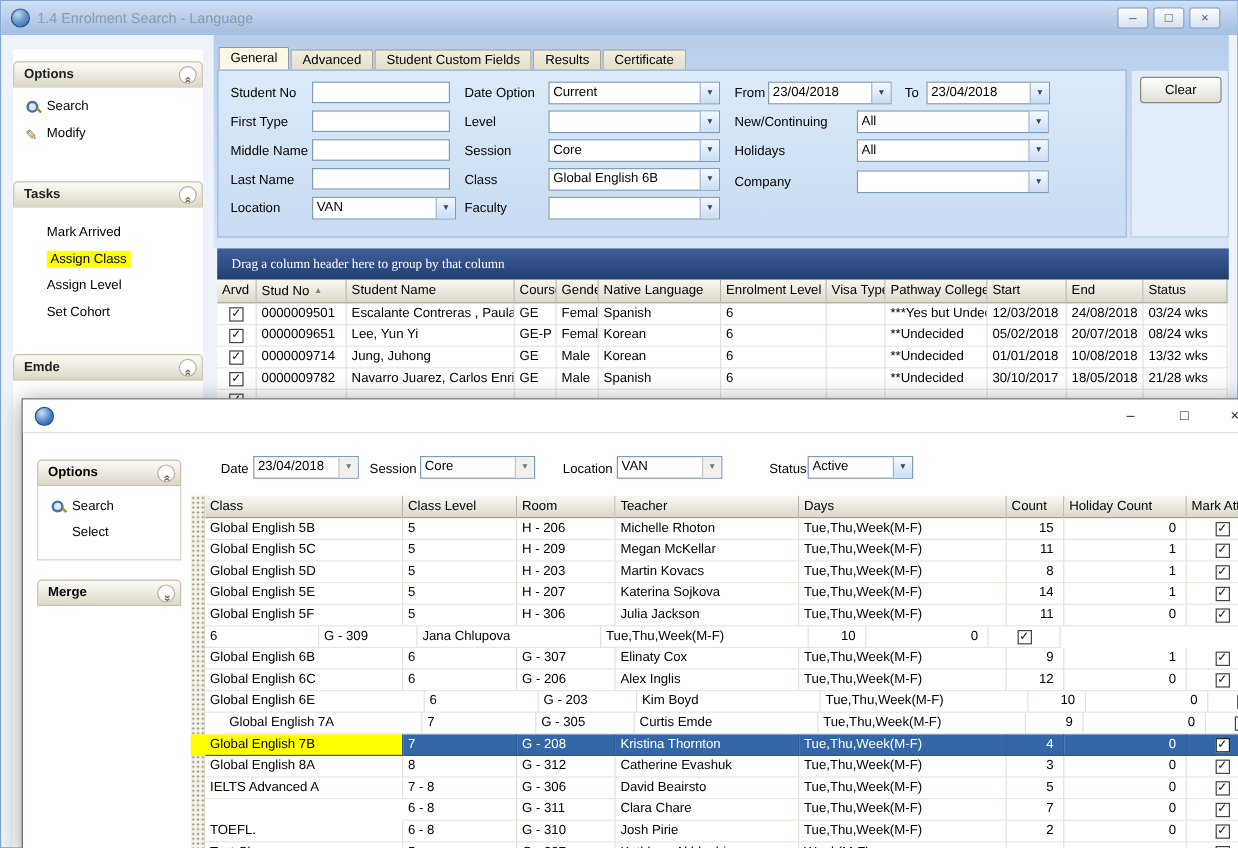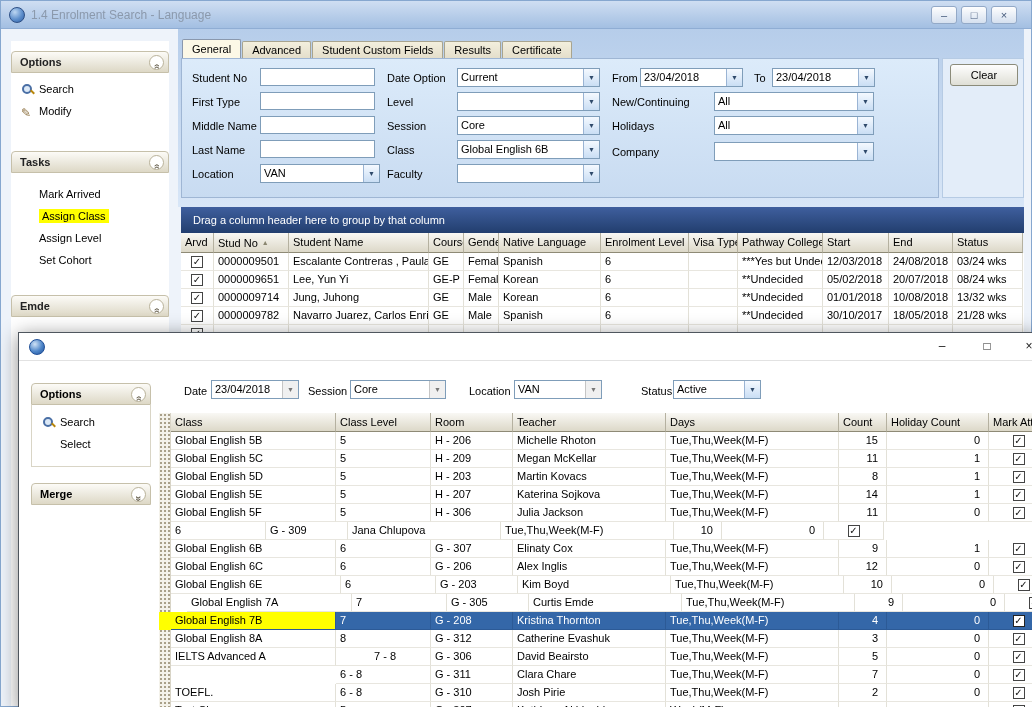--- a/index.html
+++ b/index.html
@@ -54,21 +54,21 @@
     background:linear-gradient(#f4f9ff,#cadef4); border-left:1px solid #9ab4d4; color:#2f4a6b;
     font-size:7px; display:flex; align-items:center; justify-content:center; }
   .combo.flat .arrow { background:#f0f0f0; border-left:1px solid #c5c5c5; color:#777; }
 
   .clear-panel { position:absolute; left:941px; top:57px; width:82px; height:140px; background:#e3edf9; border:1px solid #b6cbe4; }
   .btn-classic { position:absolute; left:7px; top:5px; width:68px; height:22px;
     background:linear-gradient(#fefefe,#dfdfd6); border:1px solid #8b8b7a; border-radius:3px;
     font-size:11px; text-align:center; line-height:20px; }
 
   .group-bar { position:absolute; left:180px; top:206px; width:843px; height:26px;
-    background:linear-gradient(#3f5f9e,#223e6e); color:#fff; line-height:26px; padding-left:12px; font-size:11px; }
+    background:linear-gradient(#3f5f9e,#223e6e); color:#fff; line-height:26px; padding-left:12px; font-size:11px;font-family:Liberation Serif, serif; }
 
   .gheader { position:absolute; display:flex; height:20px; overflow:hidden; }
   .hcell { height:20px; line-height:19px; padding-left:4px; font-size:11px; white-space:nowrap; overflow:hidden;
     background:linear-gradient(#f9f8f4,#dcd8c8); border-right:1px solid #b5b1a0; border-bottom:1px solid #8e8a76; flex-shrink:0; }
   .sort { color:#8a8670; font-size:7px; margin-left:4px; vertical-align:2px; }
 
   #bgrid-header { left:180px; top:232px; width:843px; }
   #bgrid-rows { position:absolute; left:180px; top:252px; width:843px; overflow:hidden; }
   .brow, .frow { display:flex; height:18px; background:#fff; }
   .cell { height:18px; line-height:17px; padding-left:4px; white-space:nowrap; overflow:hidden;
@@ -497,21 +497,21 @@
           <div class="cell" style="width: 82px;">G - 206</div>
           <div class="cell" style="width: 153px;">Alex Inglis</div>
           <div class="cell" style="width: 173px;">Tue,Thu,Week(M-F)</div>
           <div class="cell num" style="width: 48px;">12</div>
           <div class="cell num" style="width: 102px;">0</div>
           <div class="cell center" style="width: 60px;">
             <span class="cb">✓</span>
           </div>
         </div>
         <div class="frow">
-          <div class="cell" style="width: 170px;">Global English 6E</div>
+          <div class="cell" style="width: 183px;">Global English 6E</div>
           <div class="cell" style="width: 95px;">6</div>
           <div class="cell" style="width: 82px;">G - 203</div>
           <div class="cell" style="width: 153px;">Kim Boyd</div>
           <div class="cell" style="width: 173px;">Tue,Thu,Week(M-F)</div>
           <div class="cell num" style="width: 48px;">10</div>
           <div class="cell num" style="width: 102px;">0</div>
           <div class="cell center" style="width: 60px;">
             <span class="cb">✓</span>
           </div>
         </div>
@@ -546,21 +546,21 @@
           <div class="cell" style="width: 153px;">Catherine Evashuk</div>
           <div class="cell" style="width: 173px;">Tue,Thu,Week(M-F)</div>
           <div class="cell num" style="width: 48px;">3</div>
           <div class="cell num" style="width: 102px;">0</div>
           <div class="cell center" style="width: 60px;">
             <span class="cb">✓</span>
           </div>
         </div>
         <div class="frow">
           <div class="cell" style="width: 165px;">IELTS Advanced A</div>
-          <div class="cell" style="width: 95px; text-align: center;">7 - 8</div>
+          <div class="cell" style="width: 95px;">7 - 8</div>
           <div class="cell" style="width: 82px;">G - 306</div>
           <div class="cell" style="width: 153px;">David Beairsto</div>
           <div class="cell" style="width: 173px;">Tue,Thu,Week(M-F)</div>
           <div class="cell num" style="width: 48px;">5</div>
           <div class="cell num" style="width: 102px;">0</div>
           <div class="cell center" style="width: 60px;">
             <span class="cb">✓</span>
           </div>
         </div>
         <div class="frow">

